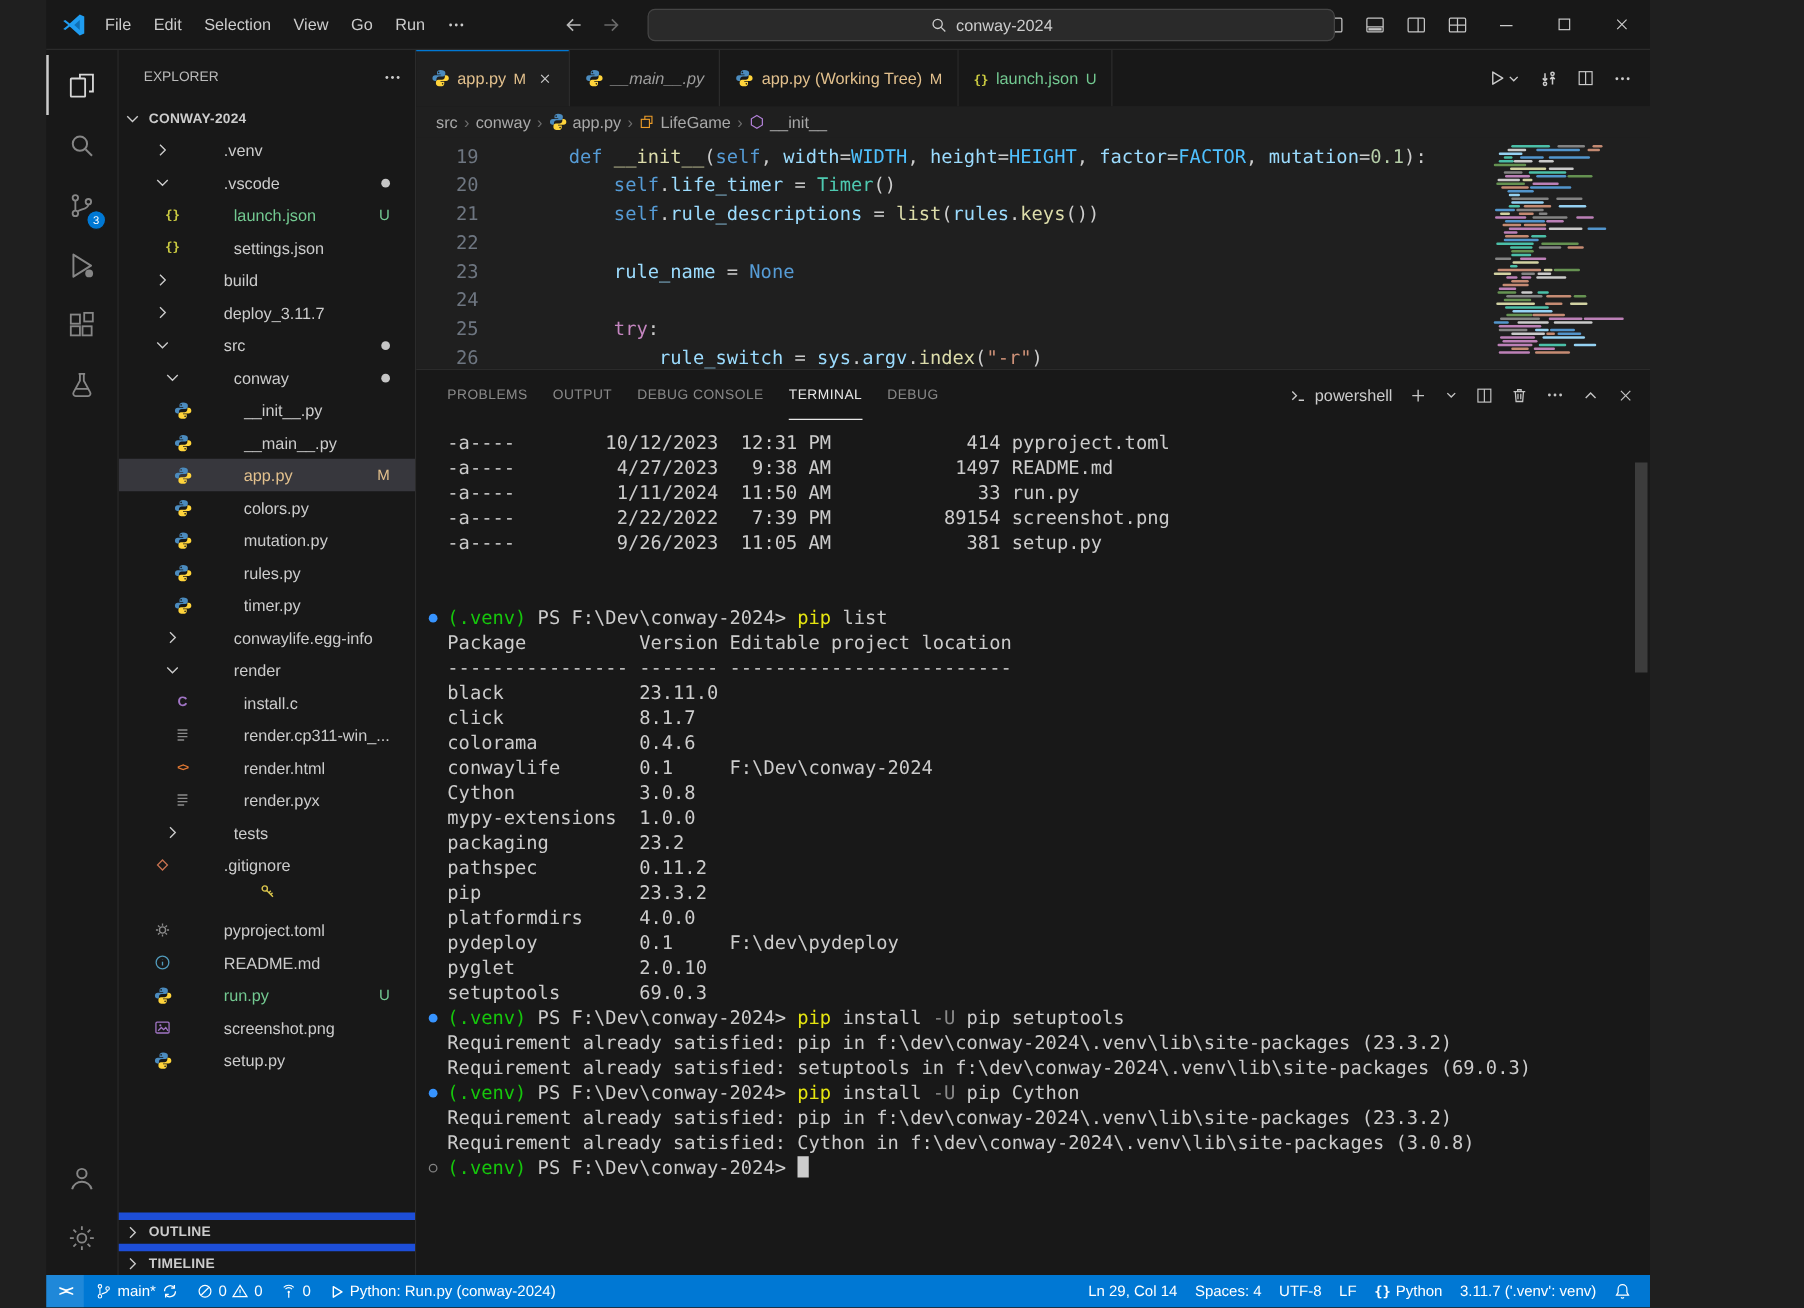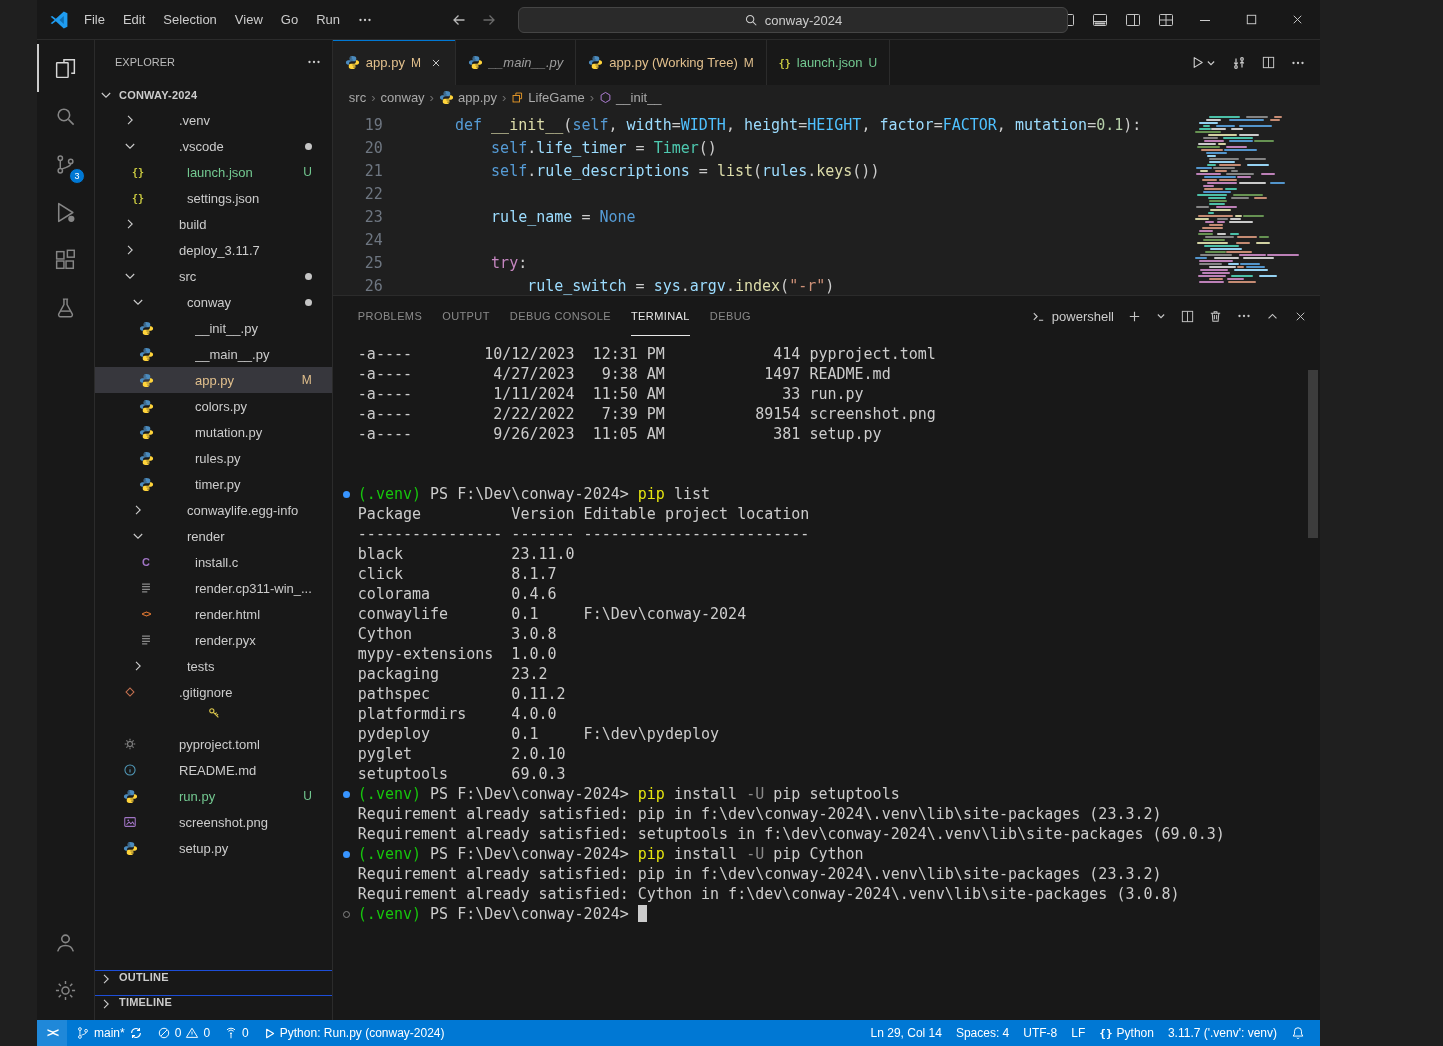--- a/index.html
+++ b/index.html
@@ -43,21 +43,21 @@
   .slot { flex: 0 0 16px; width: 16px; height: 16px; display: flex; align-items: center; justify-content: center; margin-right: 5px; color: #cccccc; }
   .t-label { flex: 1; overflow: hidden; text-overflow: ellipsis; font-size: 13px; color: #cccccc; }
   .t-label.git-u, .t-badge.git-u { color: #73c991; }
   .t-label.git-m, .t-badge.git-m { color: #e2c08d; }
   .t-badge { margin-left: 6px; font-size: 12px; }
   .t-dot { width: 7px; height: 7px; border-radius: 50%; background: #c5c5c5; margin-left: 6px; }
   .fi-json { color: #cbcb41; font: 700 10px "DejaVu Sans Mono", monospace; }
   .fi-c { color: #a074c4; font-weight: 700; font-size: 11px; }
   .fi-html { color: #e37933; font-weight: 700; font-size: 9px; letter-spacing: -1px; }
   .sidebar-bottom { flex: 0 0 auto; }
-  .bottom-section { height: 25px; display: flex; align-items: flex-start; border-top: 1px solid #1d4ed8; font-weight: 700; font-size: 11px; letter-spacing: .2px; padding-left: 3px; color: #cccccc; }
+  .bottom-section { height: 25px; display: flex; align-items: center; border-top: 6px solid #1d4ed8; font-weight: 700; font-size: 11px; letter-spacing: .2px; padding-left: 3px; color: #cccccc; }
 
   
   .editor-col { flex: 1; display: flex; flex-direction: column; min-width: 0; }
   .tabbar { flex: 0 0 45px; background: #181818; display: flex; align-items: stretch; }
   .tabs { display: flex; }
   .tab { display: flex; align-items: center; padding: 0 12px; border-right: 1px solid #2b2b2b; background: #181818; color: #9d9d9d; font-size: 13px; gap: 6px; position: relative; }
   .tab.active { background: #1f1f1f; color: #ffffff; }
   .tab.active::before { content: ""; position: absolute; left: 0; right: 0; top: 0; height: 1px; background: #0078d4; }
   .tab.preview .tab-label { font-style: italic; }
   .tab-label.git-m { color: #e2c08d; } .tab-label.git-u { color: #73c991; }
@@ -986,20 +986,21 @@
               <div class="t-line"><span class="seg-t">Package          Version Editable project location</span></div>
               <div class="t-line"><span class="seg-t">---------------- ------- -------------------------</span></div>
               <div class="t-line"><span class="seg-t">black            23.11.0</span></div>
               <div class="t-line"><span class="seg-t">click            8.1.7</span></div>
               <div class="t-line"><span class="seg-t">colorama         0.4.6</span></div>
               <div class="t-line"><span class="seg-t">conwaylife       0.1     F:\Dev\conway-2024</span></div>
               <div class="t-line"><span class="seg-t">Cython           3.0.8</span></div>
               <div class="t-line"><span class="seg-t">mypy-extensions  1.0.0</span></div>
               <div class="t-line"><span class="seg-t">packaging        23.2</span></div>
               <div class="t-line"><span class="seg-t">pathspec         0.11.2</span></div>
+              <div class="t-line"><span class="seg-t">pip              23.3.2</span></div>
               <div class="t-line"><span class="seg-t">platformdirs     4.0.0</span></div>
               <div class="t-line"><span class="seg-t">pydeploy         0.1     F:\dev\pydeploy</span></div>
               <div class="t-line"><span class="seg-t">pyglet           2.0.10</span></div>
               <div class="t-line"><span class="seg-t">setuptools       69.0.3</span></div>
               <div class="t-line"><span class="t-bullet filled"></span><span class="seg-g">(.venv)</span><span class="seg-t"> PS F:\Dev\conway-2024&gt; </span><span class="seg-y">pip</span><span class="seg-t"> install </span><span class="seg-d">-U</span><span class="seg-t"> pip setuptools</span></div>
               <div class="t-line"><span class="seg-t">Requirement already satisfied: pip in f:\dev\conway-2024\.venv\lib\site-packages (23.3.2)</span></div>
               <div class="t-line"><span class="seg-t">Requirement already satisfied: setuptools in f:\dev\conway-2024\.venv\lib\site-packages (69.0.3)</span></div>
               <div class="t-line"><span class="t-bullet filled"></span><span class="seg-g">(.venv)</span><span class="seg-t"> PS F:\Dev\conway-2024&gt; </span><span class="seg-y">pip</span><span class="seg-t"> install </span><span class="seg-d">-U</span><span class="seg-t"> pip Cython</span></div>
               <div class="t-line"><span class="seg-t">Requirement already satisfied: pip in f:\dev\conway-2024\.venv\lib\site-packages (23.3.2)</span></div>
               <div class="t-line"><span class="seg-t">Requirement already satisfied: Cython in f:\dev\conway-2024\.venv\lib\site-packages (3.0.8)</span></div>

